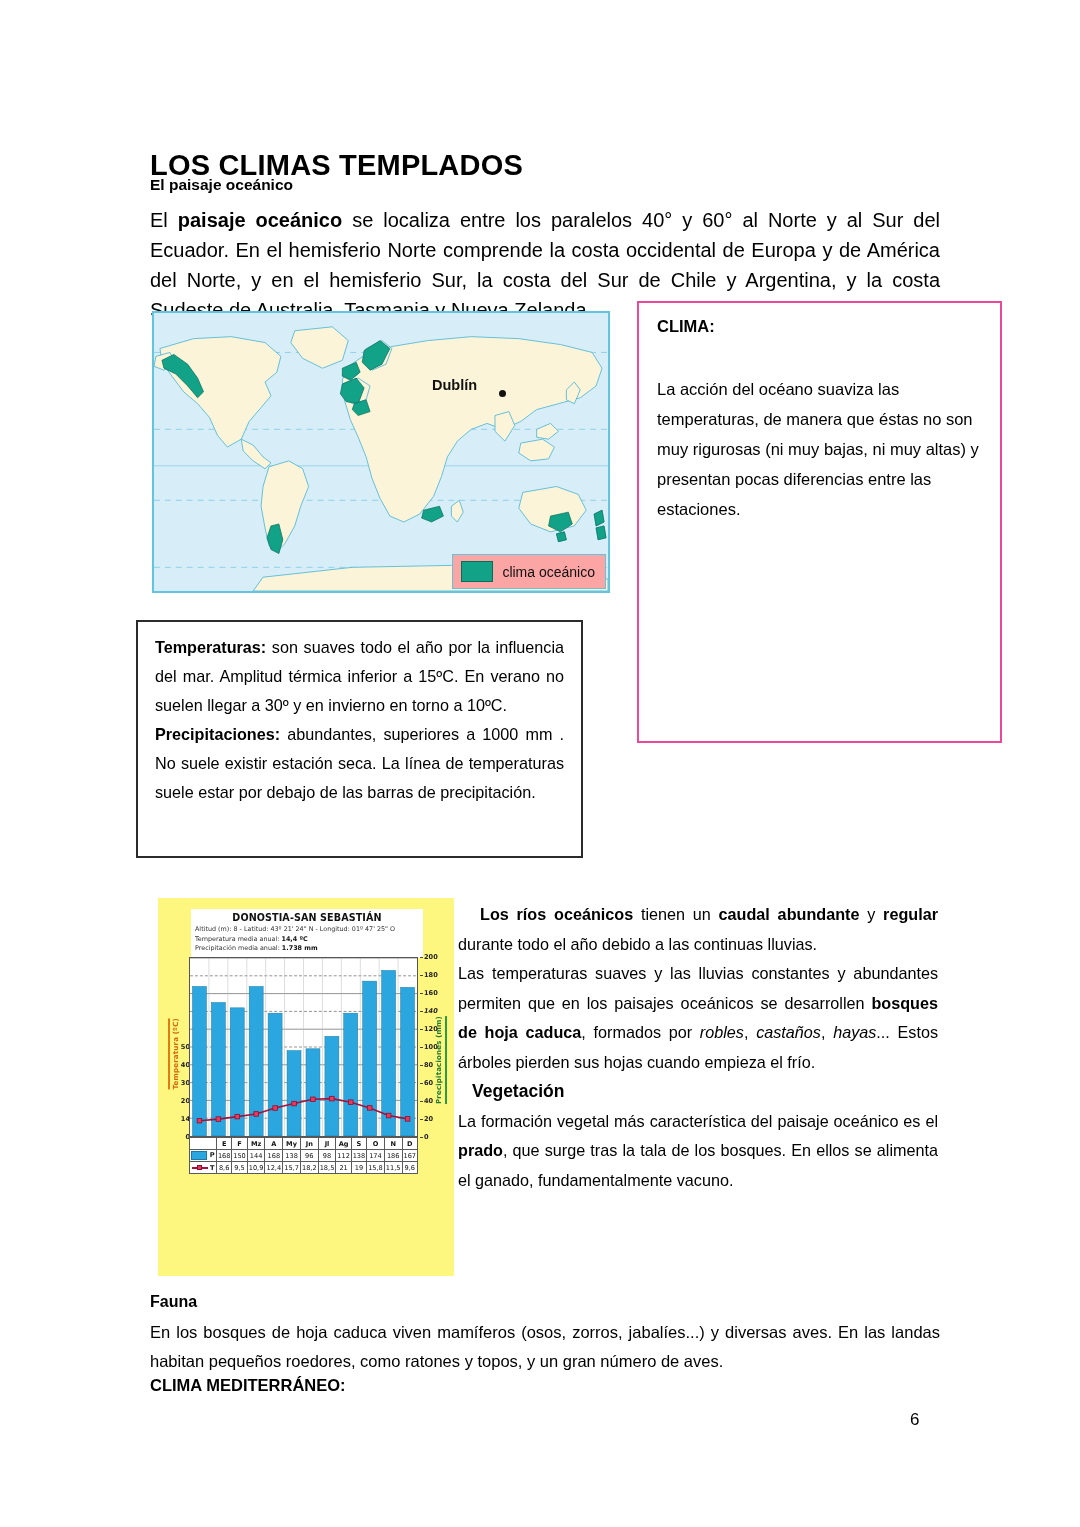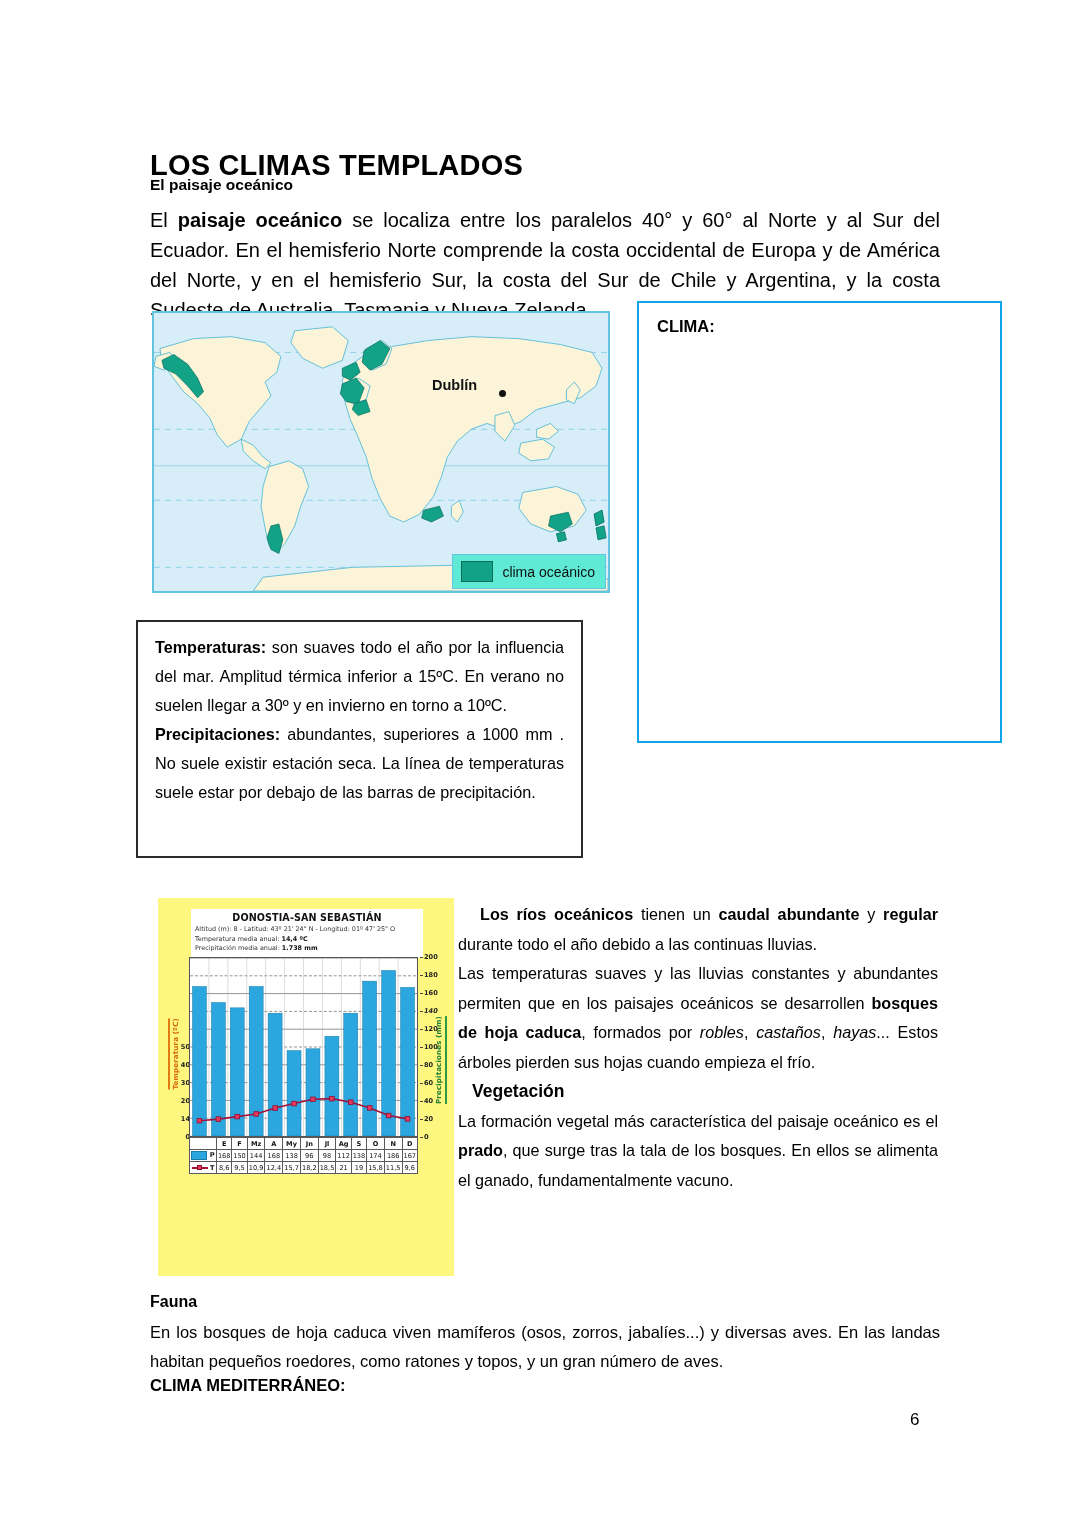--- a/index.html
+++ b/index.html
@@ -61,21 +61,21 @@
     border: 2px solid #63c4e0;
     background: #d7eef8;
     box-sizing: border-box;
     overflow: hidden;
   }
   #map-figure svg { display:block; width:100%; height:100%; }
   .map-legend {
     position: absolute;
     right: 2px;
     bottom: 2px;
-    background: #5eead4;
+    background: #fca5a5;
     border: 1px solid #63c4e0;
     display: flex;
     align-items: center;
     gap: 9px;
     padding: 6px 10px 6px 8px;
   }
   .legend-swatch {
     width: 30px; height: 19px;
     background: #12a287;
     border: 1px solid #0a6d5c;
@@ -98,21 +98,21 @@
     border-radius: 50%;
   }
 
   
   #clima-box {
     position: absolute;
     left: 637px;
     top: 301px;
     width: 365px;
     height: 442px;
-    border: 2px solid #0ea5e9;
+    border: 2px solid #ec4899;
     box-sizing: border-box;
     background: #ffffff;
     padding: 14px 18px 10px 18px;
   }
   #clima-box .bt { font-size: 16.5px; font-weight: bold; }
   #clima-box p {
     margin: 0;
     font-size: 16.5px;
     line-height: 30px;
   }
@@ -414,20 +414,21 @@
     <div class="map-legend">
       <span class="legend-swatch"></span>
       <span class="legend-label">clima oceánico</span>
     </div>
   </div>
 
   <div id="clima-box">
     <div class="bt">CLIMA:</div>
     <div class="gap"></div>
     <div class="gap"></div>
+    <p>La acción del océano suaviza las temperaturas, de manera que éstas no son muy rigurosas (ni muy bajas, ni muy altas) y presentan pocas diferencias entre las estaciones.</p>
   </div>
 
   <div id="temp-box">
     <p><b>Temperaturas:</b> son suaves todo el año por la influencia del mar. Amplitud térmica inferior a 15ºC. En verano no suelen llegar a 30º y en invierno en torno a 10ºC.</p>
     <p><b>Precipitaciones:</b> abundantes, superiores a 1000 mm . No suele existir estación seca. La línea de temperaturas suele estar por debajo de las barras de precipitación.</p>
   </div>
 
   <div id="climograph">
 
     <div id="cg-header">

